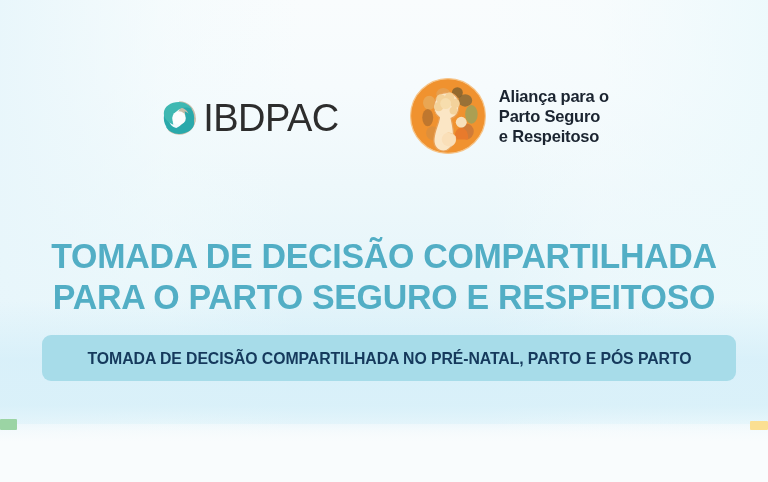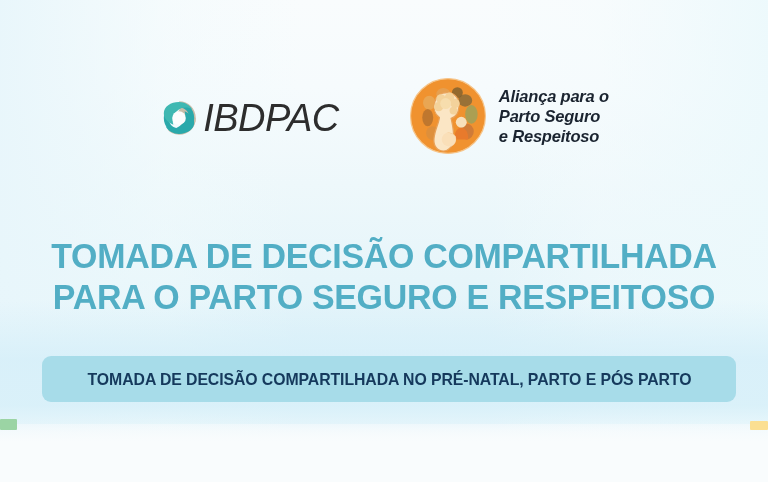--- a/index.html
+++ b/index.html
@@ -81,21 +81,20 @@
   .logo-row {
     position: absolute;
     left: 0;
     top: 68px;
     width: 768px;
     height: 96px;
     display: flex;
     align-items: center;
     justify-content: center;
     gap: 70px;
-    font-style: italic;
   }
 
   
   .ibdpac {
     display: flex;
     flex-direction: column;
     align-items: flex-start;
     padding-top: 4px;
   }
   .ibdpac-top {
@@ -164,21 +163,21 @@
     letter-spacing: -0.3px;
     transform: scaleX(0.97);
     transform-origin: center top;
     white-space: pre-line;
   }
 
   
   .banner {
     position: absolute;
     left: 42px;
-    top: 356px;
+    top: 335px;
     width: 694px;
     height: 46px;
     background: #a7dce9;
     border-radius: 9px;
     display: flex;
     align-items: center;
     justify-content: center;
   }
   .banner-text {
     font-family: "Liberation Sans", sans-serif;

